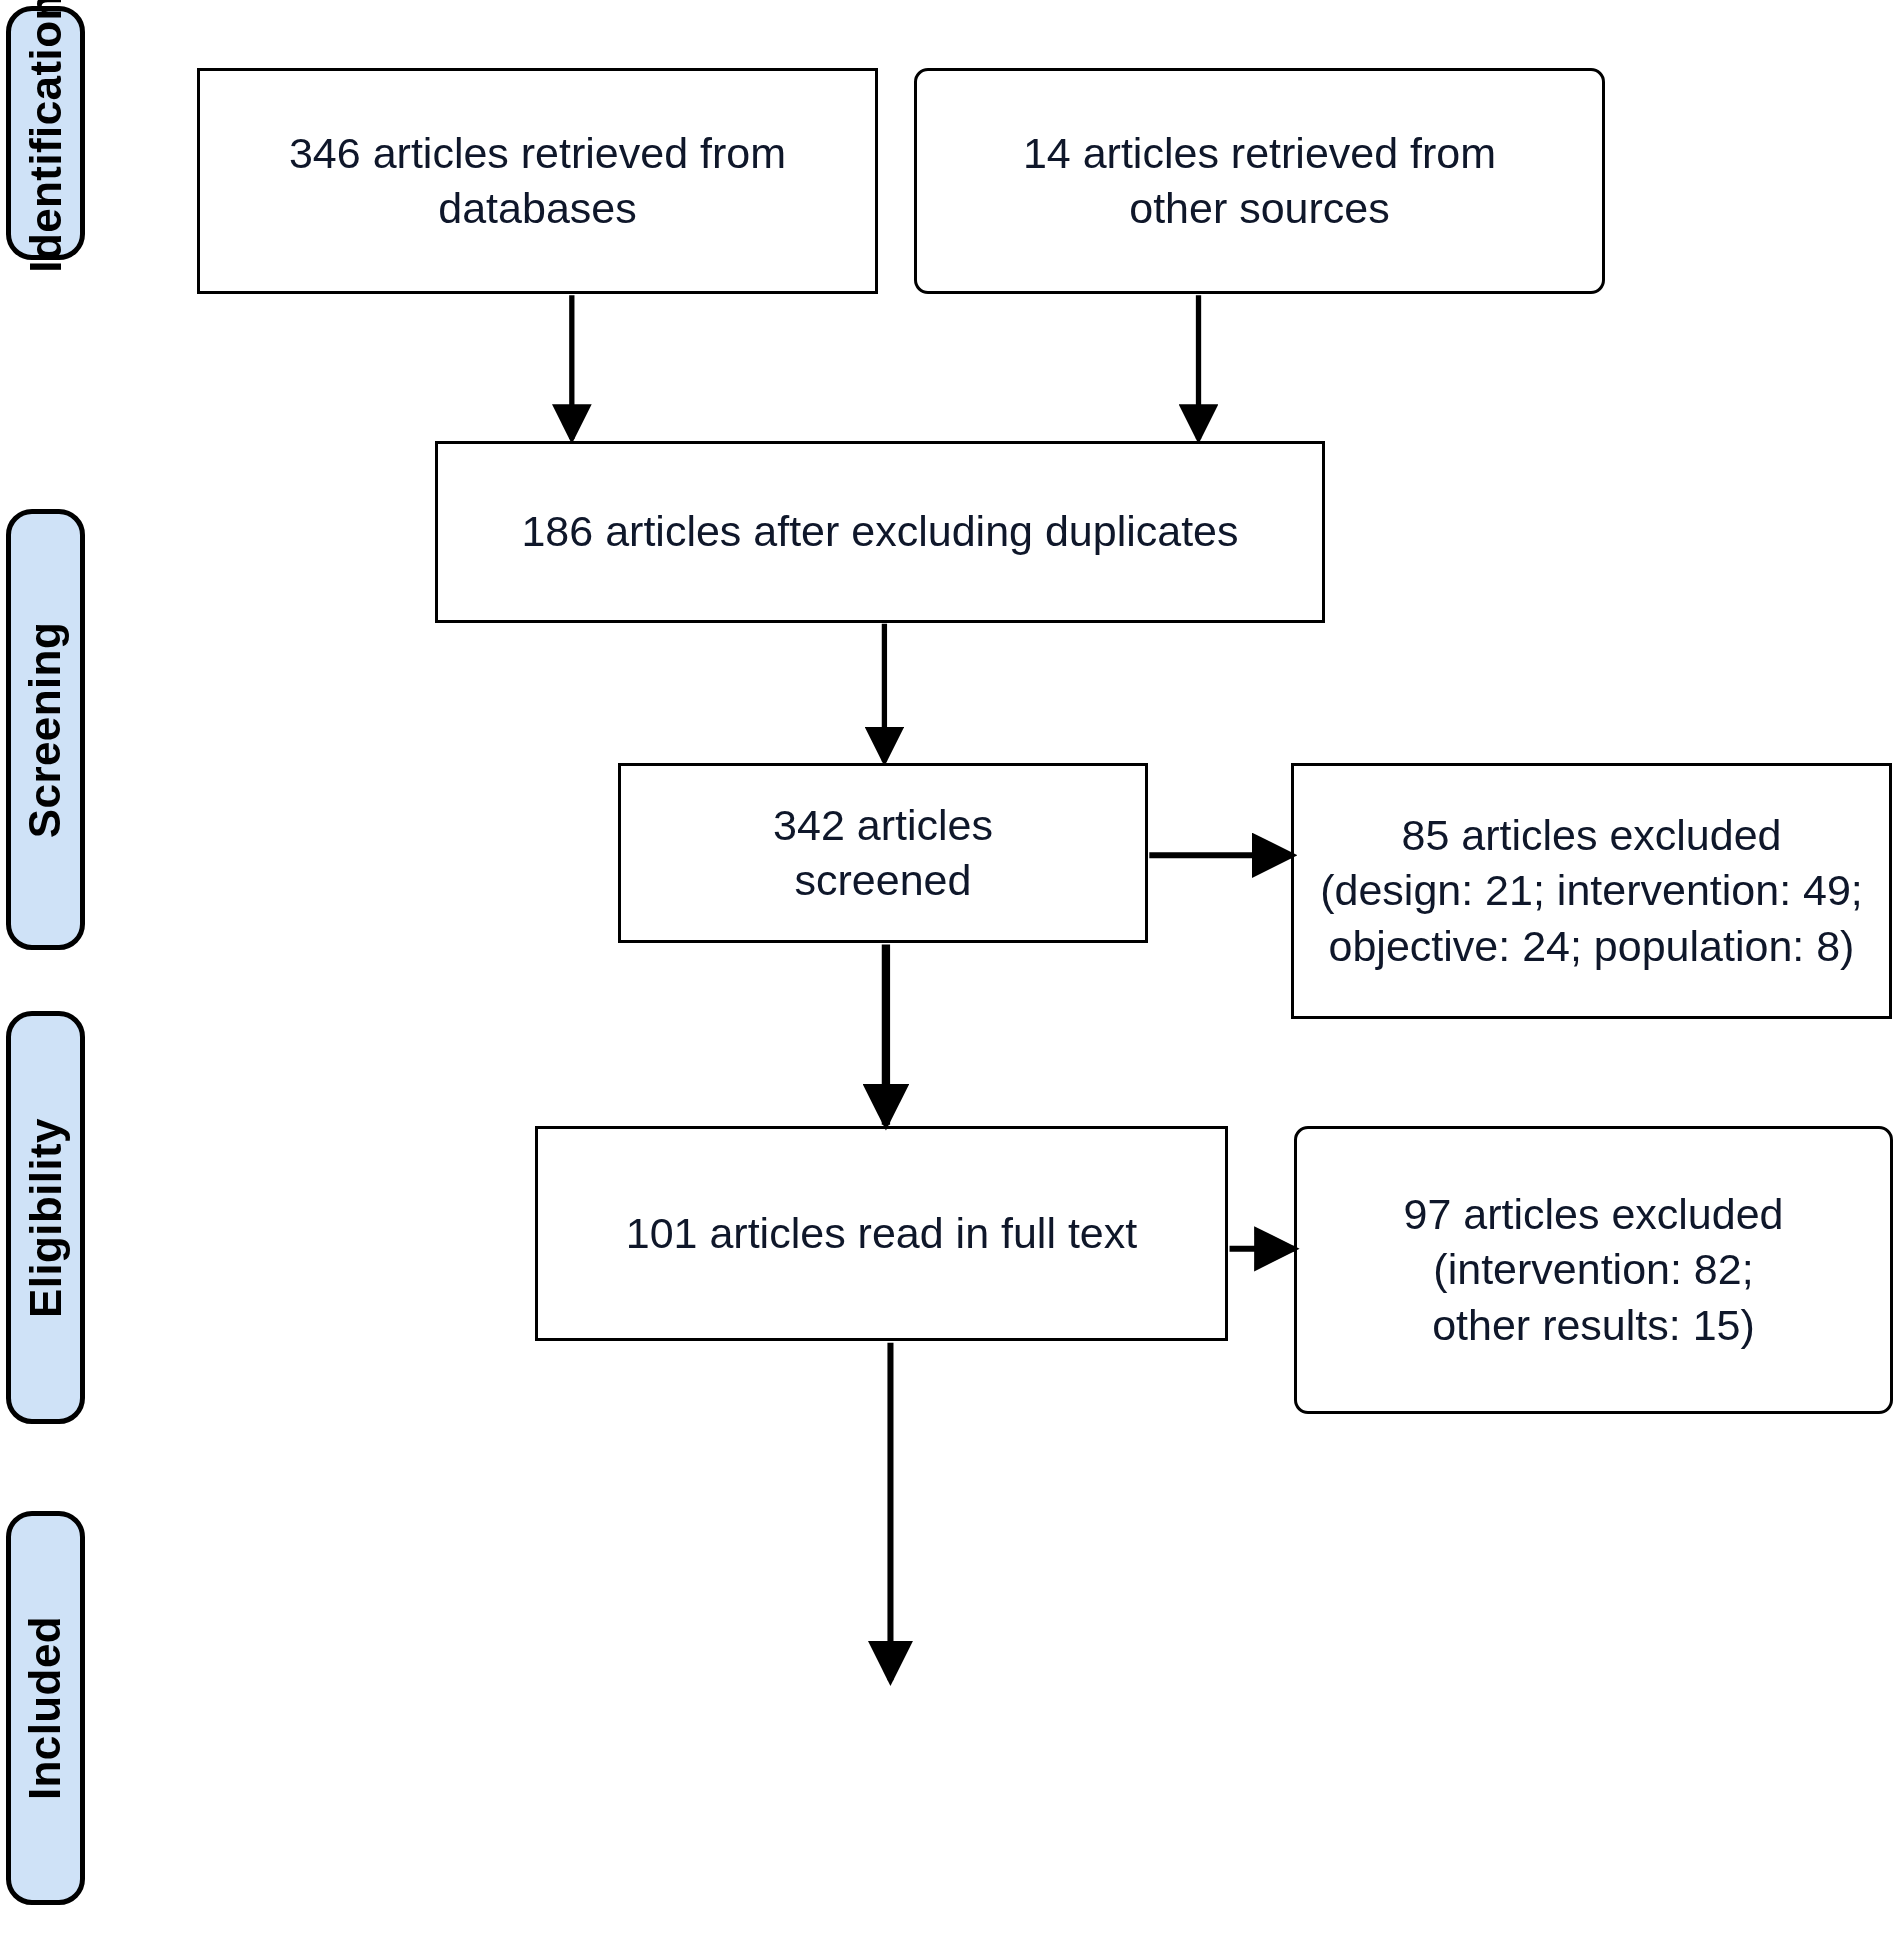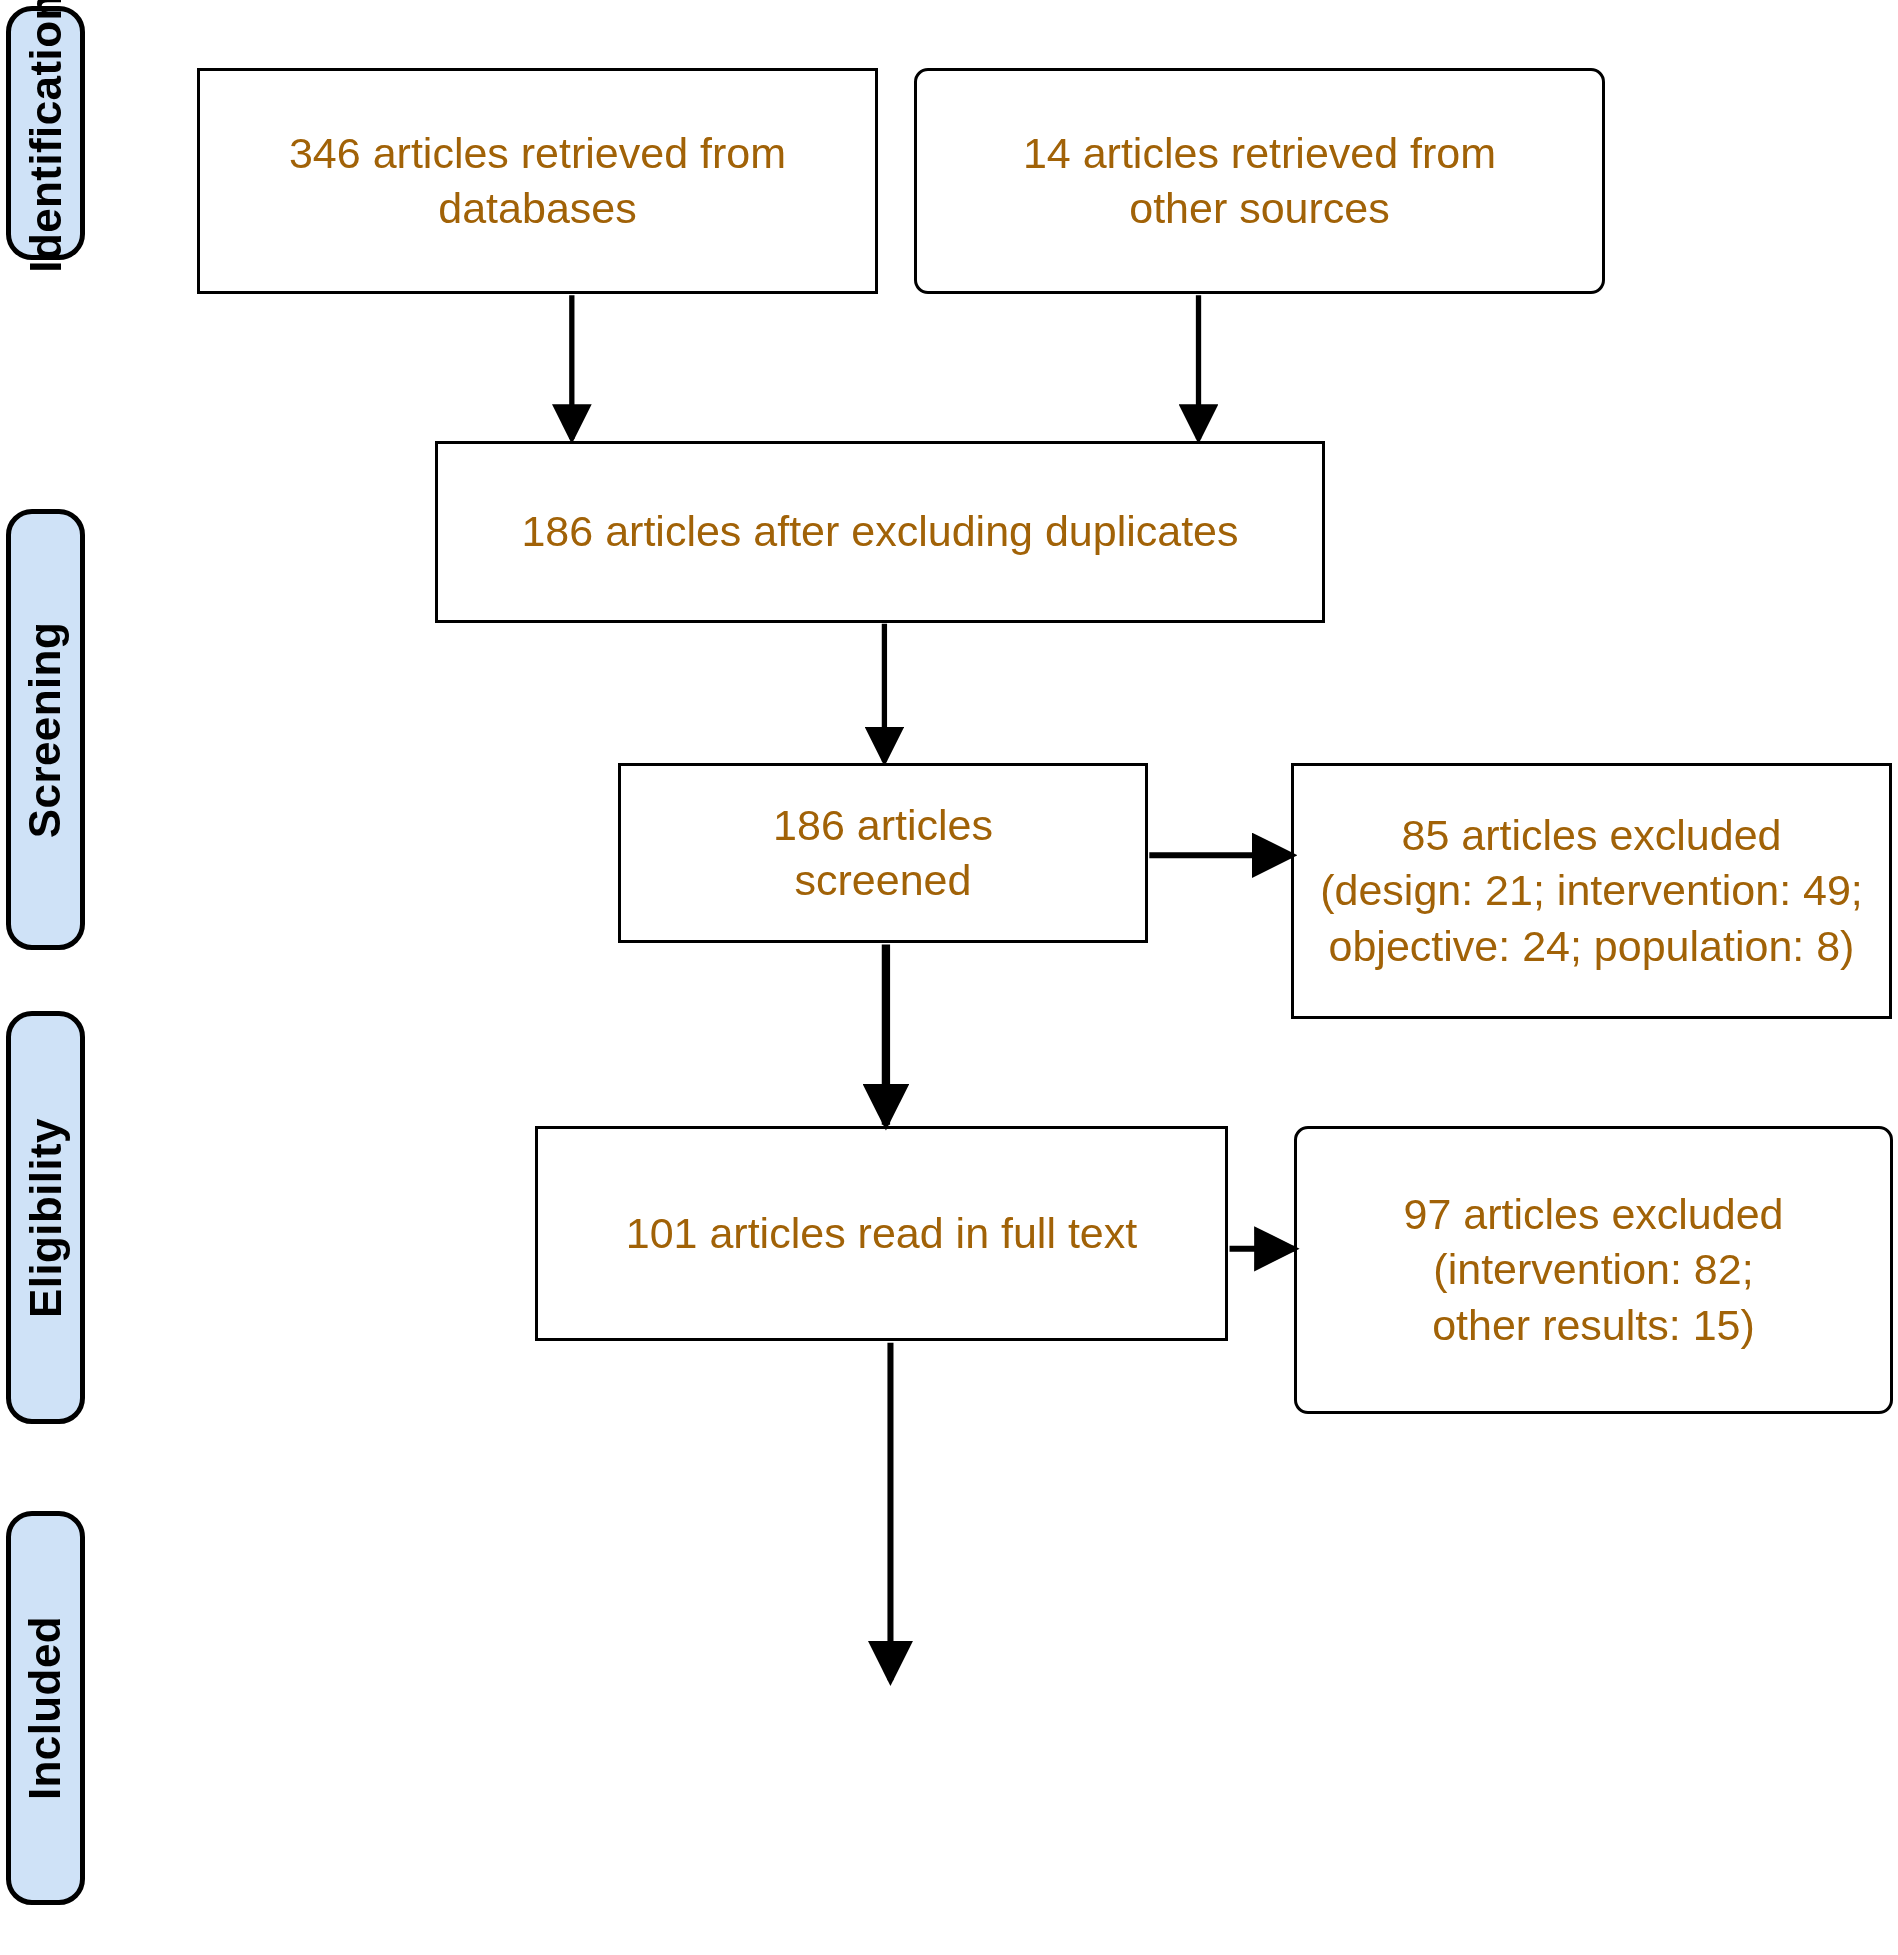--- a/index.html
+++ b/index.html
@@ -44,21 +44,21 @@
     background: #ffffff;
     border: 3.8px solid #000000;
     display: flex;
     align-items: center;
     justify-content: center;
     text-align: center;
   }
   .flow-box .box-text {
     font-size: 43px;
     line-height: 1.28;
-    color: #a16207;
+    color: #0f172a;
     padding: 0 12px;
     white-space: pre-line;
     font-family: "Liberation Sans", sans-serif;
   }
   
   #connectors {
     position: absolute;
     left: 0;
     top: 0;
     width: 1899px;
@@ -95,21 +95,21 @@
   <div class="flow-box" style="left:914px; top:68px; width:691px; height:226px;border-radius:14px;">
     <span class="box-text">14 articles retrieved from
 other sources</span>
   </div>
 
   <div class="flow-box" style="left:435px; top:441px; width:890px; height:182px;">
     <span class="box-text">186 articles after excluding duplicates</span>
   </div>
 
   <div class="flow-box" style="left:618px; top:763px; width:530px; height:180px;">
-    <span class="box-text">186 articles
+    <span class="box-text">342 articles
 screened</span>
   </div>
 
   <div class="flow-box" style="left:1291px; top:763px; width:601px; height:256px;">
     <span class="box-text">85 articles excluded
 (design: 21; intervention: 49;
 objective: 24; population: 8)</span>
   </div>
 
   <div class="flow-box" style="left:535px; top:1126px; width:693px; height:215px;">

